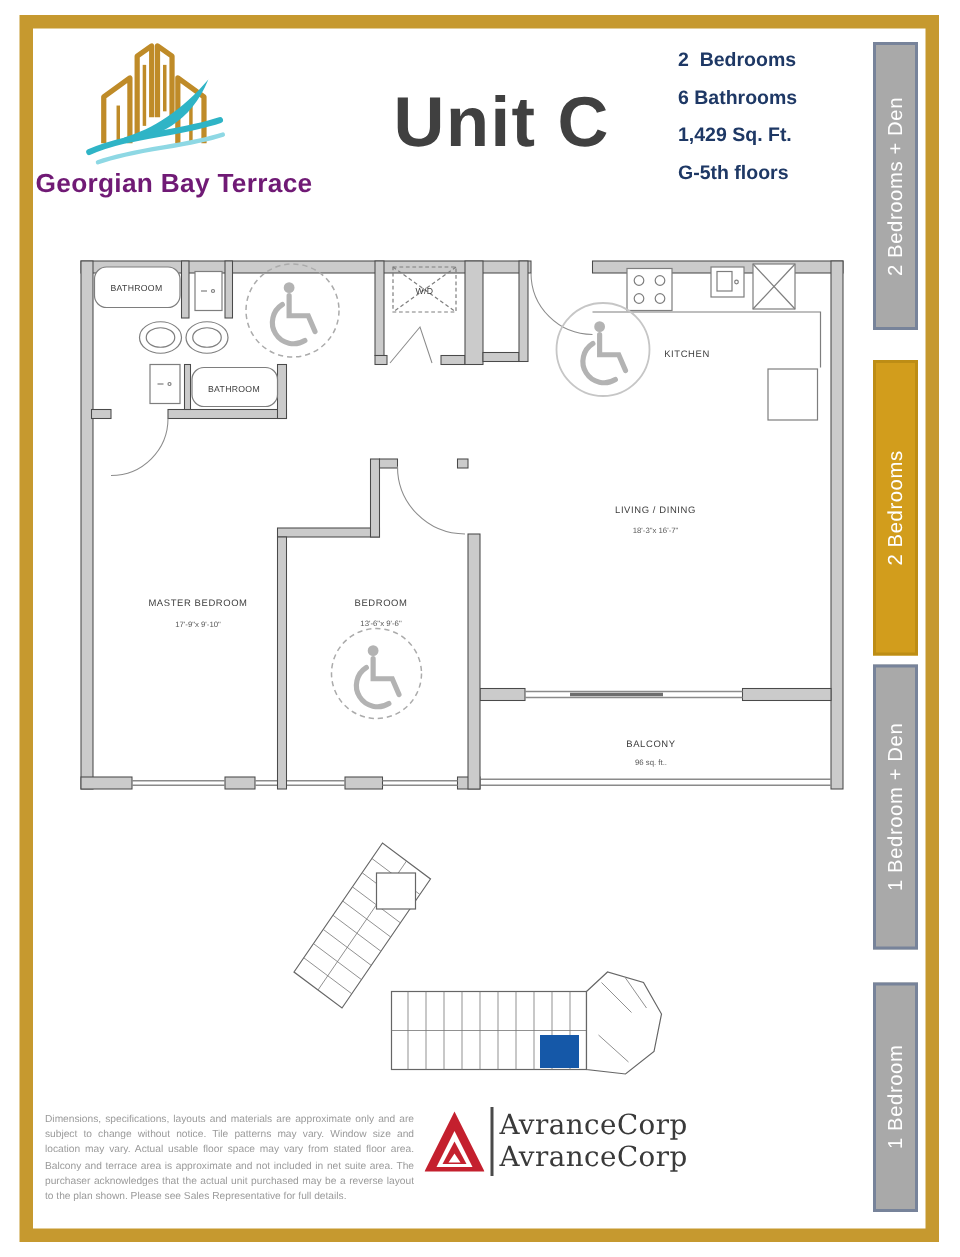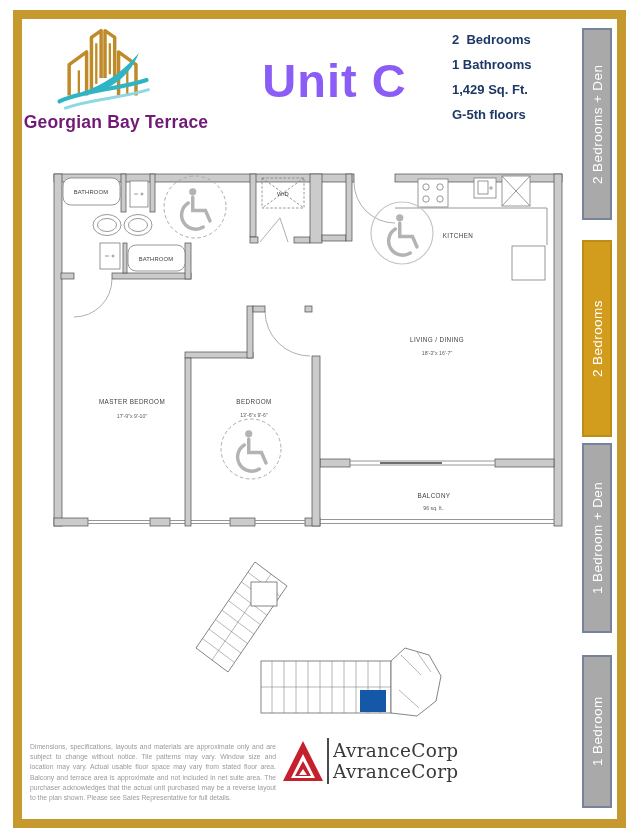--- a/index.html
+++ b/index.html
@@ -5,21 +5,21 @@
   html,body{margin:0;padding:0;width:640px;height:838px;overflow:hidden;background:#fff;
     font-family:"Liberation Sans",sans-serif;}
   .page{position:relative;width:640px;height:838px;background:#fff;}
   .frame{position:absolute;left:13px;top:10px;right:14px;bottom:10px;
     border:9px solid #c6992f;pointer-events:none;}
   
   .logo-svg{position:absolute;left:42px;top:20px;width:126px;height:92px;}
   .brand-name{position:absolute;left:14px;top:112px;width:204px;text-align:center;
     font-size:17.5px;font-weight:700;color:#701a75;letter-spacing:.2px;}
   .unit-title{position:absolute;left:232px;top:53px;width:205px;text-align:center;
-    font-size:47px;font-weight:800;color:#8b5cf6;letter-spacing:1px;}
+    font-size:47px;font-weight:800;color:#404040;letter-spacing:1px;}
   .specs{position:absolute;left:452px;top:32px;color:#1e3865;font-weight:700;font-size:13px;}
   .spec{margin-bottom:10px;white-space:pre;}
   .spec.last{margin-top:0;}
   
   .tab{position:absolute;right:28px;width:30px;box-sizing:border-box;
     display:flex;align-items:center;justify-content:center;
     writing-mode:vertical-rl;transform:rotate(180deg);
     background:#a9a9a9;border:2px solid #77839a;color:#fff;
     font-size:13.5px;letter-spacing:.4px;cursor:pointer;}
   .tab.active{background:#d29d1c;border-color:#bd8d15;}
@@ -74,21 +74,21 @@
       <path d="M8,84 C35,72 68,72 98,62" stroke="#2fb4c6" stroke-width="4.2" fill="none" stroke-linecap="round"></path>
       <path d="M14,91 C42,81 72,81 100,72" stroke="#8ed8e4" stroke-width="3" fill="none" stroke-linecap="round"></path>
     </g>
   </svg>
   <div class="brand-name">Georgian Bay Terrace</div>
 
   <div class="unit-title">Unit C</div>
 
   <div class="specs">
     <div class="spec">2  Bedrooms</div>
-    <div class="spec">1 Bathrooms</div>
+    <div class="spec">6 Bathrooms</div>
     <div class="spec">1,429 Sq. Ft.</div>
     <div class="spec last">G-5th floors</div>
   </div>
 
   <div class="tab tab1">2 Bedrooms + Den</div>
   <div class="tab tab2 active">2 Bedrooms</div>
   <div class="tab tab3">1 Bedroom + Den</div>
   <div class="tab tab4">1 Bedroom</div>
 
   <svg class="plan" viewBox="0 0 522 374">

